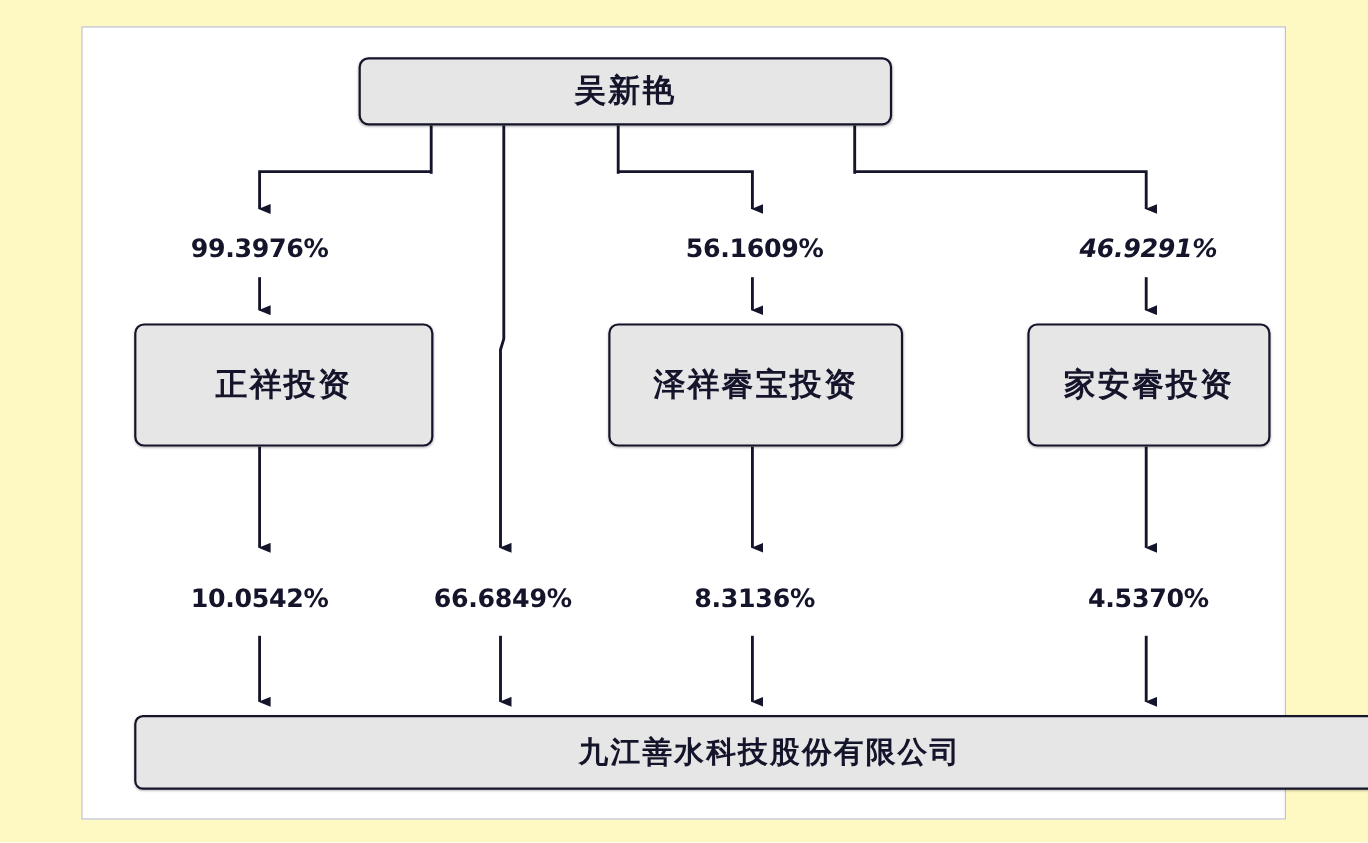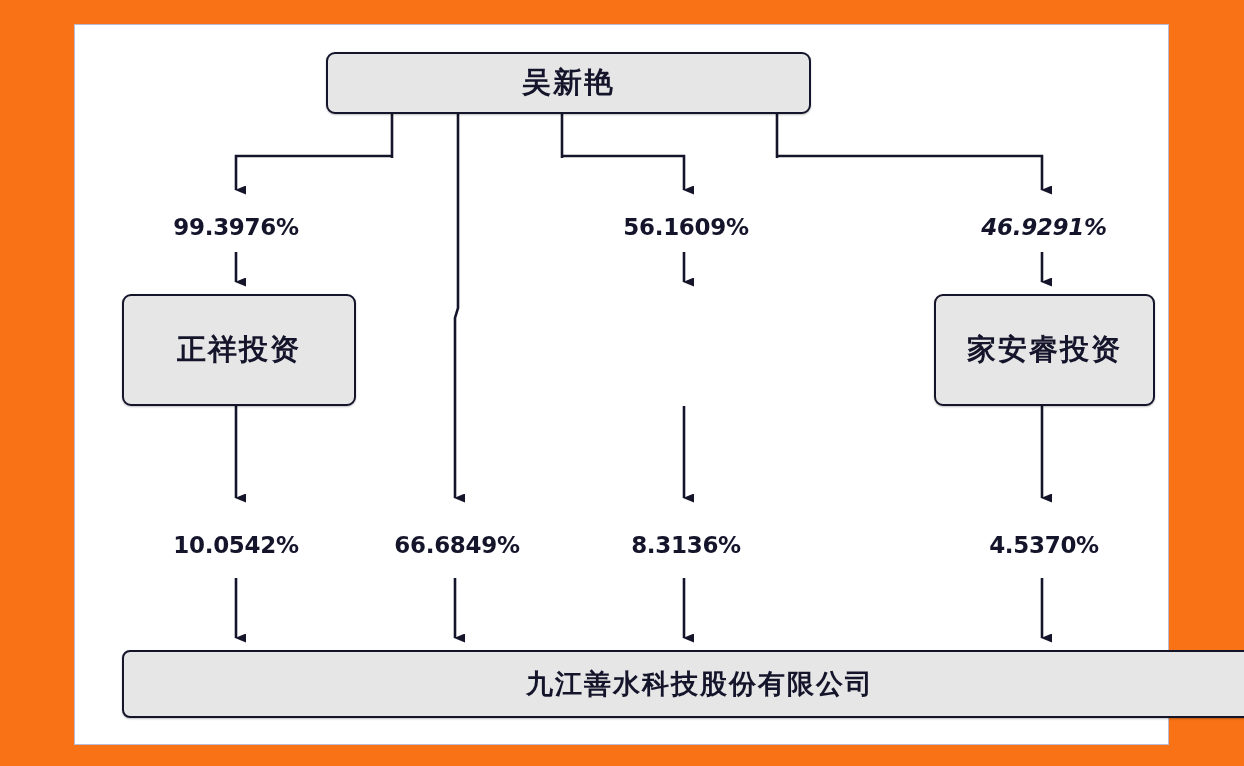--- a/index.html
+++ b/index.html
@@ -4,21 +4,21 @@
 <style>
   html, body {
     margin: 0;
     padding: 0;
     background: #ffffff;
   }
   #page {
     position: relative;
     width: 1244px;
     height: 766px;
-    background: #f97316;
+    background: #fef9c3;
     font-family: "Liberation Sans", "DejaVu Sans", sans-serif;
     overflow: hidden;
   }
   
   #frame {
     position: absolute;
     left: 74px;
     top: 24px;
     width: 1095px;
     height: 721px;
@@ -52,21 +52,21 @@
   #box-owner {
     left: 326px;
     top: 52px;
     width: 485px;
     height: 62px;
     font-size: 29px;
   }
   #box-sub-0 {
     left: 122px;
     top: 294px;
-    width: 234px;
+    width: 272px;
     height: 112px;
     font-size: 29px;
   }
   #box-sub-1 {
     left: 553px;
     top: 294px;
     width: 268px;
     height: 112px;
     font-size: 29px;
   }
@@ -140,20 +140,23 @@
   </svg>
 
   <div class="node-box" id="box-owner">
     <span>吴新艳</span>
   </div>
 
   <div class="node-box" id="box-sub-0">
     <span>正祥投资</span>
   </div>
 
+  <div class="node-box" id="box-sub-1">
+    <span>泽祥睿宝投资</span>
+  </div>
 
   <div class="node-box" id="box-sub-2">
     <span>家安睿投资</span>
   </div>
 
   <div class="node-box" id="box-company">
     <span>九江善水科技股份有限公司</span>
   </div>
 
   <div class="pct-label" style="left:236px; top:214px;">99.3976%</div>

